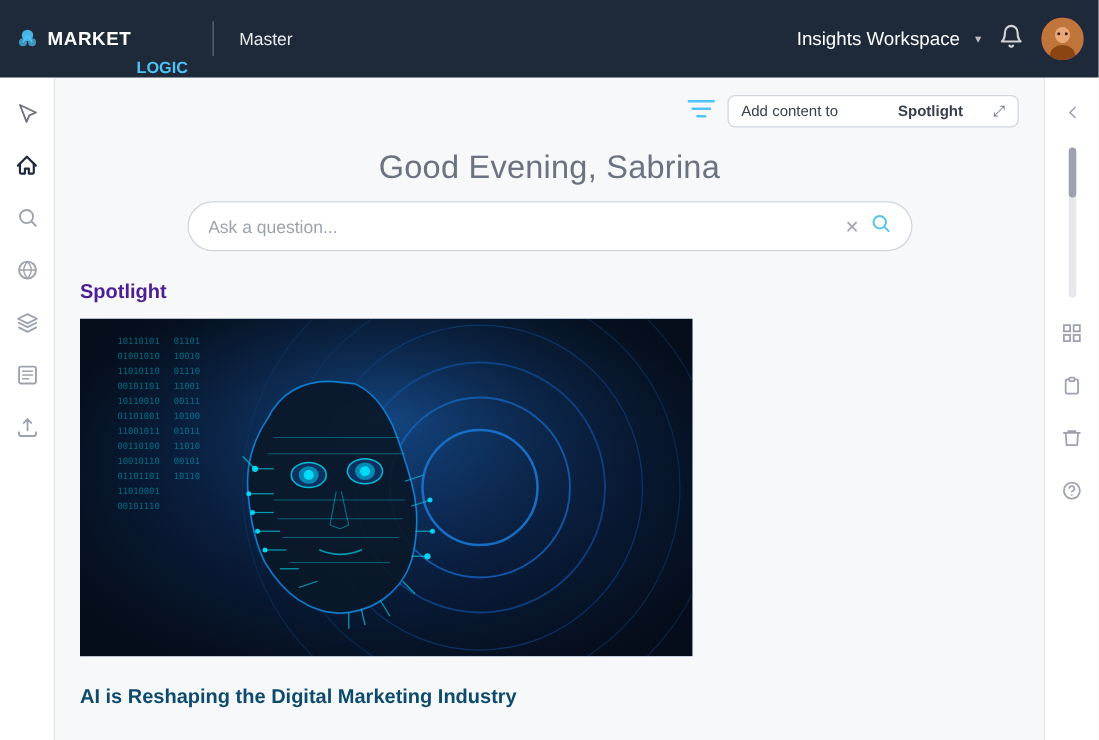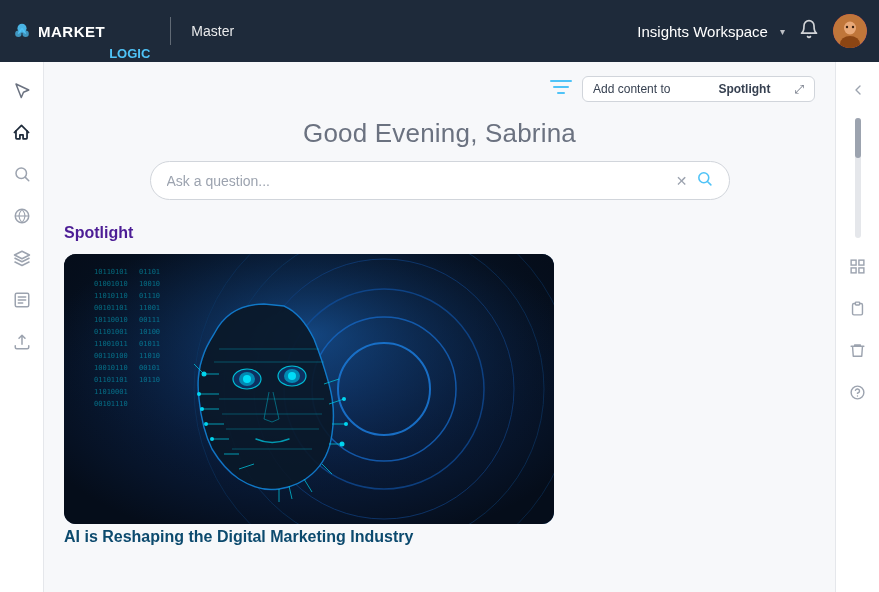--- a/index.html
+++ b/index.html
@@ -214,25 +214,25 @@
     .spotlight-label {
       font-size: 16px;
       font-weight: 600;
       color: #4c1d95;
       margin-bottom: 12px;
     }
     .spotlight-image-container {
       width: 100%;
       max-width: 490px;
       height: 270px;
-      border-radius: 12px;
+      border-radius: 0;
       overflow: hidden;
       background: linear-gradient(135deg, #0a1628 0%, #0d2040 30%, #0a3060 60%, #1a4a7a 80%, #2060a0 100%);
       position: relative;
-      margin-bottom: 4px;
+      margin-bottom: 24px;
     }
     .ai-face-svg {
       width: 100%;
       height: 100%;
     }
     .spotlight-title {
       font-size: 16px;
       font-weight: 600;
       color: #0c4a6e;
     }

